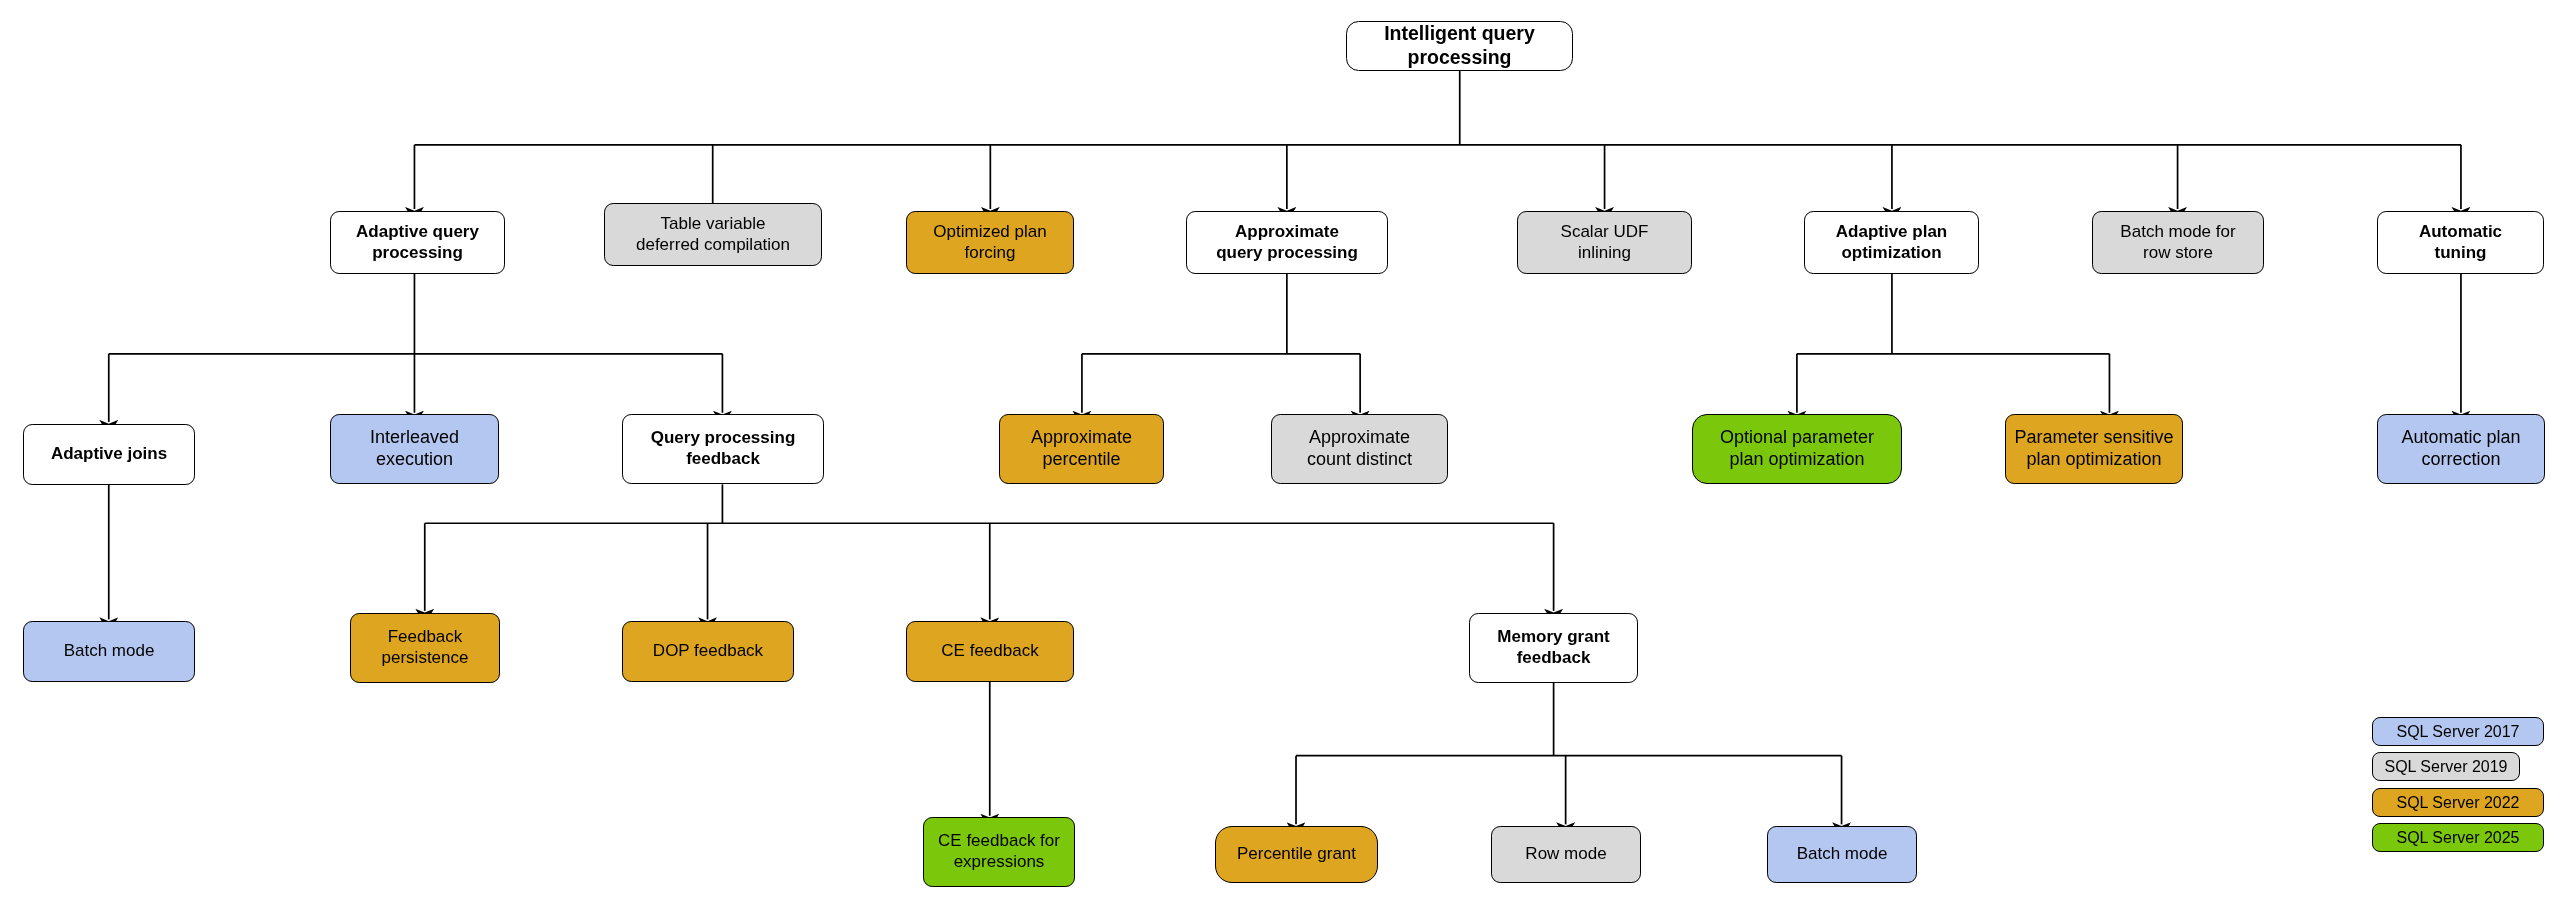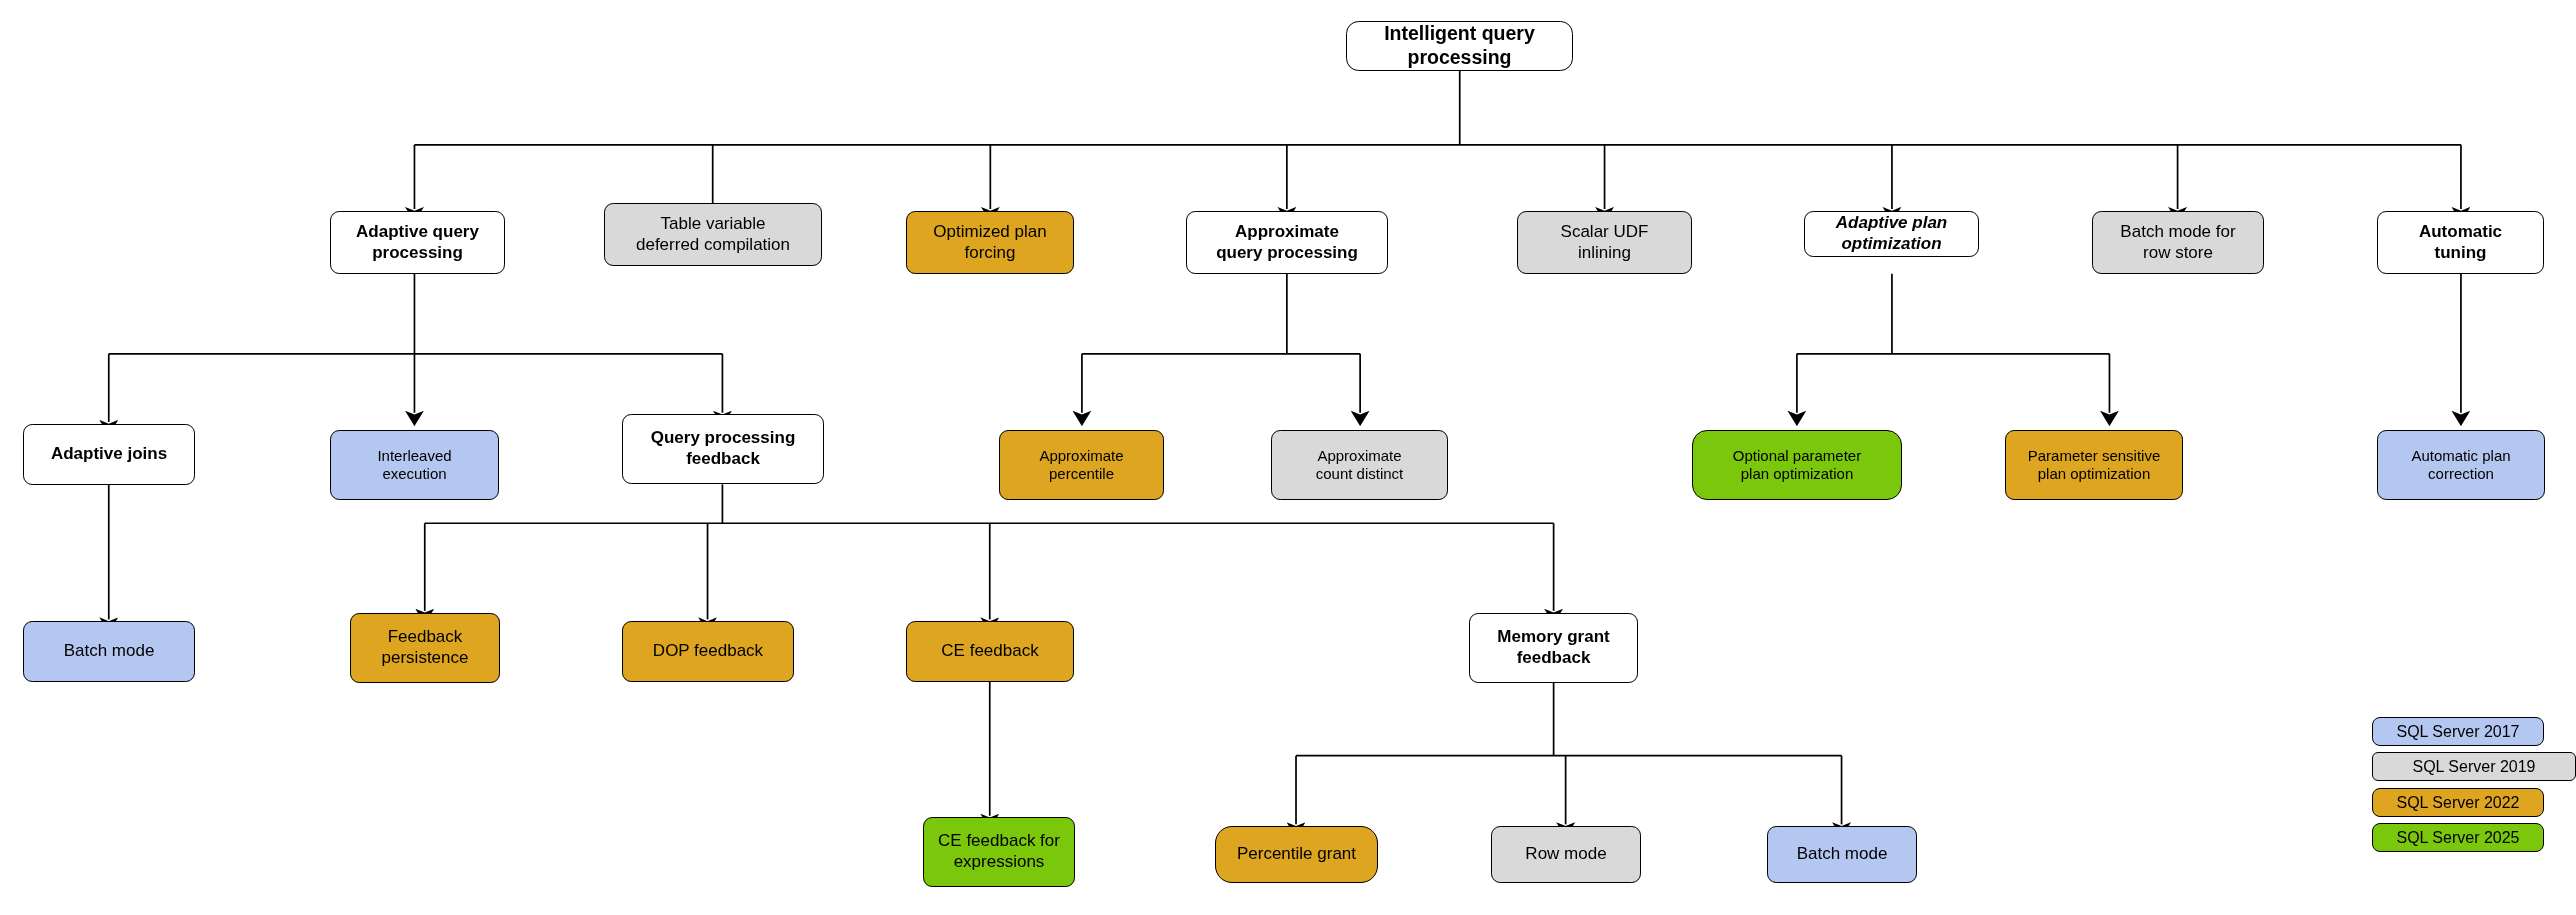--- a/index.html
+++ b/index.html
@@ -46,21 +46,21 @@
   .node.fill-white  { background: #ffffff; }
   .node.fill-gray   { background: #d9d9d9; }
   .node.fill-orange { background: #dda520; }
   .node.fill-green  { background: #7ac70c; }
   .node.fill-blue   { background: #b4c7f0; }
 
   .node.root   { font-weight: bold; font-size: 19.5px; border-radius: 12.6px; }
   .node.lvl1   { font-weight: bold; font-size: 17px; }
   .node.lvl1w  { font-weight: normal; font-size: 17px; }
   .node.lvl2   { font-weight: bold; font-size: 17px; }
-  .node.lvl2w  { font-weight: normal; font-size: 15px; margin-top: 16px; }
+  .node.lvl2w  { font-weight: normal; font-size: 18px; }
   .node.lvl3   { font-weight: bold; font-size: 17px; }
   .node.lvl3w  { font-weight: normal; font-size: 17px; }
 
   .legend {
     position: absolute;
     z-index: 3;
   }
   .legend-item {
     position: absolute;
     box-sizing: border-box;
@@ -143,21 +143,21 @@
 forcing</span>
       </div>
       <div class="node fill-white lvl1" style="left: 1186px; top: 211px; width: 202px; height: 63px;">
         <span class="label">Approximate
 query processing</span>
       </div>
       <div class="node fill-gray lvl1w" style="left: 1517px; top: 211px; width: 175px; height: 63px;">
         <span class="label">Scalar UDF
 inlining</span>
       </div>
-      <div class="node fill-white lvl1" style="left: 1804px; top: 211px; width: 175px; height: 46px; font-style: italic;">
+      <div class="node fill-white lvl1" style="left: 1804px; top: 211px; width: 175px; height: 63px;">
         <span class="label">Adaptive plan
 optimization</span>
       </div>
       <div class="node fill-gray lvl1w" style="left: 2092px; top: 211px; width: 172px; height: 63px;">
         <span class="label">Batch mode for
 row store</span>
       </div>
       <div class="node fill-white lvl1" style="left: 2377px; top: 211px; width: 167px; height: 63px;">
         <span class="label">Automatic
 tuning</span>
@@ -223,21 +223,21 @@
       <div class="node fill-blue lvl3w" style="left: 1767px; top: 826px; width: 150px; height: 57px;">
         <span class="label">Batch mode</span>
       </div>
     </div>
 
   <div class="legend">
     <div id="legend-items">
         <div class="legend-item" style="left: 2372px; top: 717px; width: 172px; height: 29px; background: rgb(180, 199, 240);">
           <span>SQL Server 2017</span>
         </div>
-        <div class="legend-item" style="left: 2372px; top: 752px; width: 204px; height: 29px; background: rgb(217, 217, 217); border-radius: 6px;">
+        <div class="legend-item" style="left: 2372px; top: 752px; width: 148px; height: 29px; background: rgb(217, 217, 217);">
           <span>SQL Server 2019</span>
         </div>
         <div class="legend-item" style="left: 2372px; top: 788px; width: 172px; height: 29px; background: rgb(221, 165, 32);">
           <span>SQL Server 2022</span>
         </div>
         <div class="legend-item" style="left: 2372px; top: 823px; width: 172px; height: 29px; background: rgb(122, 199, 12);">
           <span>SQL Server 2025</span>
         </div>
       </div>
   </div>

